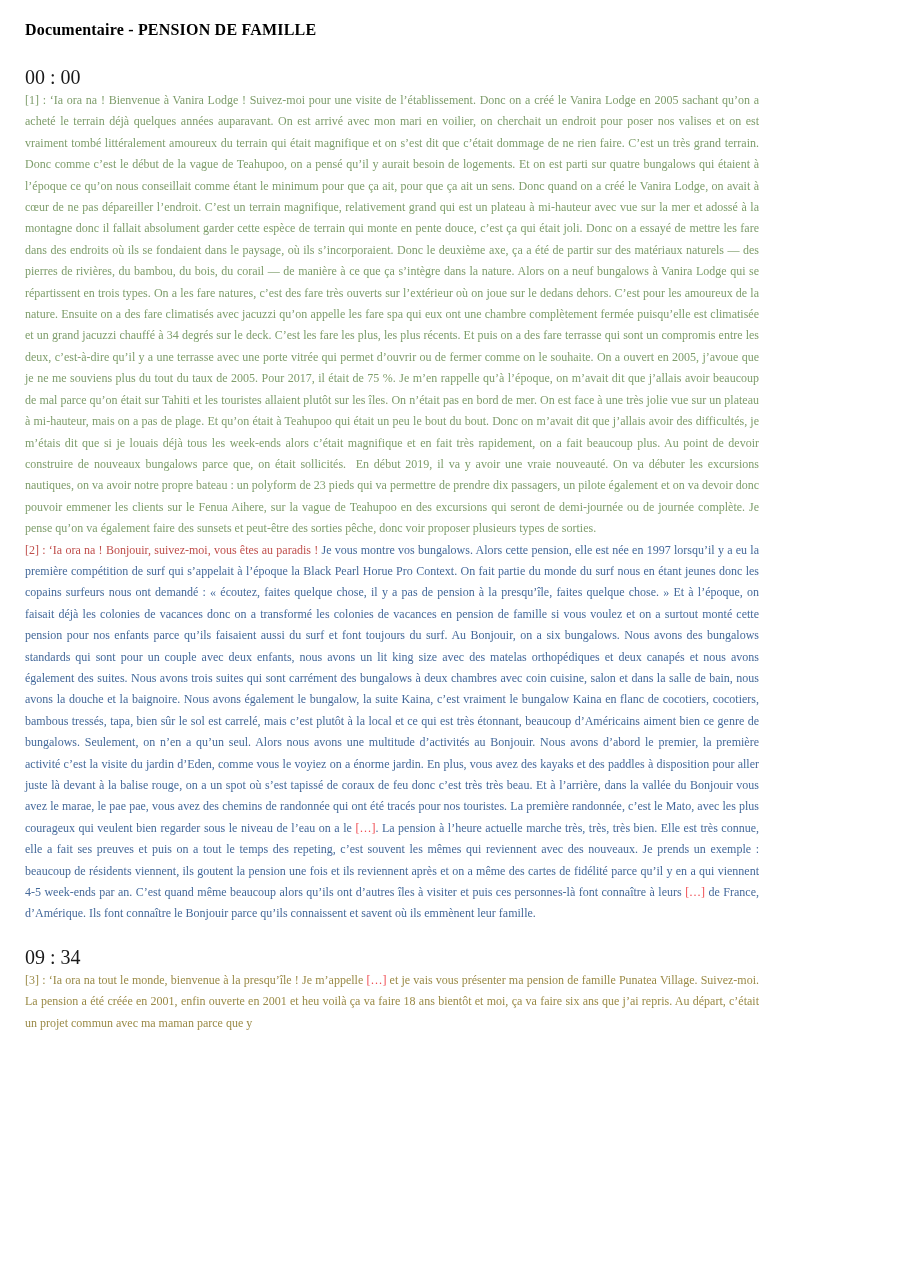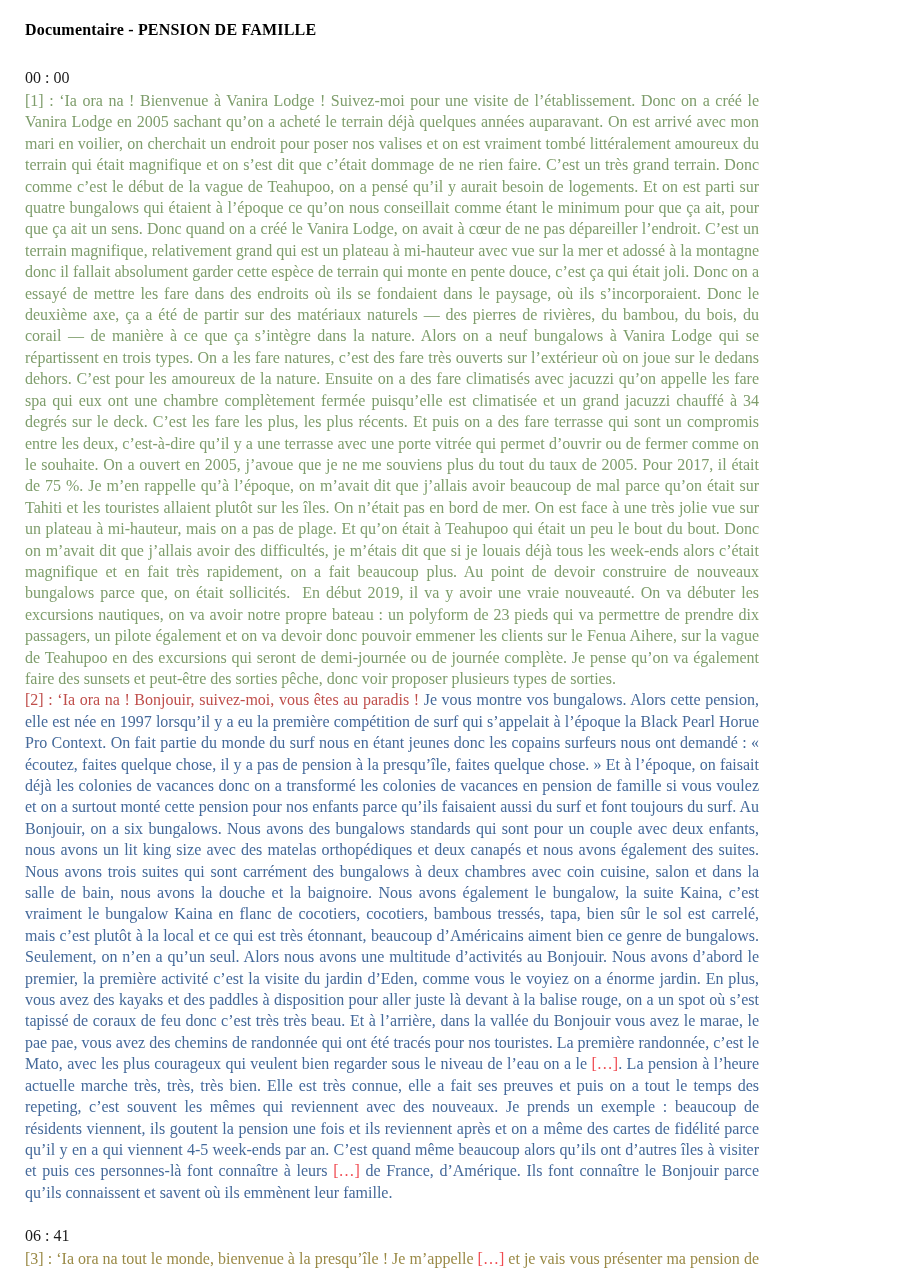--- a/index.html
+++ b/index.html
@@ -20,31 +20,31 @@
     padding: 21px 25px 0 25px;
   }
   .doc-title {
     font-size: 16px;
     font-weight: bold;
     margin: 0 0 28px 0;
     letter-spacing: 0.2px;
     color: #000000;
   }
   .timestamp {
-    font-size: 16px;
+    font-size: 20px;
     line-height: 21px;
     color: #1a1a1a;
     margin: 22px 0 2px 0;
   }
   .section:first-of-type .timestamp {
     margin-top: 0;
   }
   .para {
     margin: 0;
-    font-size: 16px;
+    font-size: 12px;
     line-height: 21.4px;
     text-align: justify;
   }
   .para span {
     white-space: pre-wrap;
   }
 </style>
 </head>
 <body>
 
@@ -52,17 +52,17 @@
   <h1 class="doc-title">Documentaire - PENSION DE FAMILLE</h1>
   <div id="sections">
       <div class="section">
         <div class="timestamp">00 : 00</div>
         <p class="para"><span style="color: rgb(126, 157, 107);">[1] : ‘Ia ora na ! Bienvenue à Vanira Lodge ! Suivez-moi pour une visite de l’établissement. Donc on a créé le Vanira Lodge en 2005 sachant qu’on a acheté le terrain déjà quelques années auparavant. On est arrivé avec mon mari en voilier, on cherchait un endroit pour poser nos valises et on est vraiment tombé littéralement amoureux du terrain qui était magnifique et on s’est dit que c’était dommage de ne rien faire. C’est un très grand terrain. Donc comme c’est le début de la vague de Teahupoo, on a pensé qu’il y aurait besoin de logements. Et on est parti sur quatre bungalows qui étaient à l’époque ce qu’on nous conseillait comme étant le minimum pour que ça ait, pour que ça ait un sens. Donc quand on a créé le Vanira Lodge, on avait à cœur de ne pas dépareiller l’endroit. C’est un terrain magnifique, relativement grand qui est un plateau à mi-hauteur avec vue sur la mer et adossé à la montagne donc il fallait absolument garder cette espèce de terrain qui monte en pente douce, c’est ça qui était joli. Donc on a essayé de mettre les fare dans des endroits où ils se fondaient dans le paysage, où ils s’incorporaient. Donc le deuxième axe, ça a été de partir sur des matériaux naturels — des pierres de rivières, du bambou, du bois, du corail — de manière à ce que ça s’intègre dans la nature. Alors on a neuf bungalows à Vanira Lodge qui se répartissent en trois types. On a les fare natures, c’est des fare très ouverts sur l’extérieur où on joue sur le dedans dehors. C’est pour les amoureux de la nature. Ensuite on a des fare climatisés avec jacuzzi qu’on appelle les fare spa qui eux ont une chambre complètement fermée puisqu’elle est climatisée et un grand jacuzzi chauffé à 34 degrés sur le deck. C’est les fare les plus, les plus récents. Et puis on a des fare terrasse qui sont un compromis entre les deux, c’est-à-dire qu’il y a une terrasse avec une porte vitrée qui permet d’ouvrir ou de fermer comme on le souhaite. On a ouvert en 2005, j’avoue que je ne me souviens plus du tout du taux de 2005. Pour 2017, il était de 75 %. Je m’en rappelle qu’à l’époque, on m’avait dit que j’allais avoir beaucoup de mal parce qu’on était sur Tahiti et les touristes allaient plutôt sur les îles. On n’était pas en bord de mer. On est face à une très jolie vue sur un plateau à mi-hauteur, mais on a pas de plage. Et qu’on était à Teahupoo qui était un peu le bout du bout. Donc on m’avait dit que j’allais avoir des difficultés, je m’étais dit que si je louais déjà tous les week-ends alors c’était magnifique et en fait très rapidement, on a fait beaucoup plus. Au point de devoir construire de nouveaux bungalows parce que, on était sollicités.  En début 2019, il va y avoir une vraie nouveauté. On va débuter les excursions nautiques, on va avoir notre propre bateau : un polyform de 23 pieds qui va permettre de prendre dix passagers, un pilote également et on va devoir donc pouvoir emmener les clients sur le Fenua Aihere, sur la vague de Teahupoo en des excursions qui seront de demi-journée ou de journée complète. Je pense qu’on va également faire des sunsets et peut-être des sorties pêche, donc voir proposer plusieurs types de sorties.</span></p>
       </div>
       <div class="section">
         <p class="para"><span style="color: rgb(191, 77, 74);">[2] : ‘Ia ora na ! Bonjouir, suivez-moi, vous êtes au paradis ! </span><span style="color: rgb(68, 105, 154);">Je vous montre vos bungalows. Alors cette pension, elle est née en 1997 lorsqu’il y a eu la première compétition de surf qui s’appelait à l’époque la Black Pearl Horue Pro Context. On fait partie du monde du surf nous en étant jeunes donc les copains surfeurs nous ont demandé : « écoutez, faites quelque chose, il y a pas de pension à la presqu’île, faites quelque chose. » Et à l’époque, on faisait déjà les colonies de vacances donc on a transformé les colonies de vacances en pension de famille si vous voulez et on a surtout monté cette pension pour nos enfants parce qu’ils faisaient aussi du surf et font toujours du surf. Au Bonjouir, on a six bungalows. Nous avons des bungalows standards qui sont pour un couple avec deux enfants, nous avons un lit king size avec des matelas orthopédiques et deux canapés et nous avons également des suites. Nous avons trois suites qui sont carrément des bungalows à deux chambres avec coin cuisine, salon et dans la salle de bain, nous avons la douche et la baignoire. Nous avons également le bungalow, la suite Kaina, c’est vraiment le bungalow Kaina en flanc de cocotiers, cocotiers, bambous tressés, tapa, bien sûr le sol est carrelé, mais c’est plutôt à la local et ce qui est très étonnant, beaucoup d’Américains aiment bien ce genre de bungalows. Seulement, on n’en a qu’un seul. Alors nous avons une multitude d’activités au Bonjouir. Nous avons d’abord le premier, la première activité c’est la visite du jardin d’Eden, comme vous le voyiez on a énorme jardin. En plus, vous avez des kayaks et des paddles à disposition pour aller juste là devant à la balise rouge, on a un spot où s’est tapissé de coraux de feu donc c’est très très beau. Et à l’arrière, dans la vallée du Bonjouir vous avez le marae, le pae pae, vous avez des chemins de randonnée qui ont été tracés pour nos touristes. La première randonnée, c’est le Mato, avec les plus courageux qui veulent bien regarder sous le niveau de l’eau on a le </span><span style="color: rgb(240, 74, 80);">[…]</span><span style="color: rgb(68, 105, 154);">. La pension à l’heure actuelle marche très, très, très bien. Elle est très connue, elle a fait ses preuves et puis on a tout le temps des repeting, c’est souvent les mêmes qui reviennent avec des nouveaux. Je prends un exemple : beaucoup de résidents viennent, ils goutent la pension une fois et ils reviennent après et on a même des cartes de fidélité parce qu’il y en a qui viennent 4-5 week-ends par an. C’est quand même beaucoup alors qu’ils ont d’autres îles à visiter et puis ces personnes-là font connaître à leurs </span><span style="color: rgb(240, 74, 80);">[…]</span><span style="color: rgb(68, 105, 154);"> de France, d’Amérique. Ils font connaître le Bonjouir parce qu’ils connaissent et savent où ils emmènent leur famille.</span></p>
       </div>
       <div class="section">
-        <div class="timestamp">06 : 41</div>
+        <div class="timestamp">09 : 34</div>
         <p class="para"><span style="color: rgb(154, 138, 70);">[3] : ‘Ia ora na tout le monde, bienvenue à la presqu’île ! Je m’appelle </span><span style="color: rgb(240, 74, 80);">[…]</span><span style="color: rgb(154, 138, 70);"> et je vais vous présenter ma pension de famille Punatea Village. Suivez-moi. La pension a été créée en 2001, enfin ouverte en 2001 et heu voilà ça va faire 18 ans bientôt et moi, ça va faire six ans que j’ai repris. Au départ, c’était un projet commun avec ma maman parce que y</span></p>
       </div>
     </div>
 </div>
 
 </body></html>

